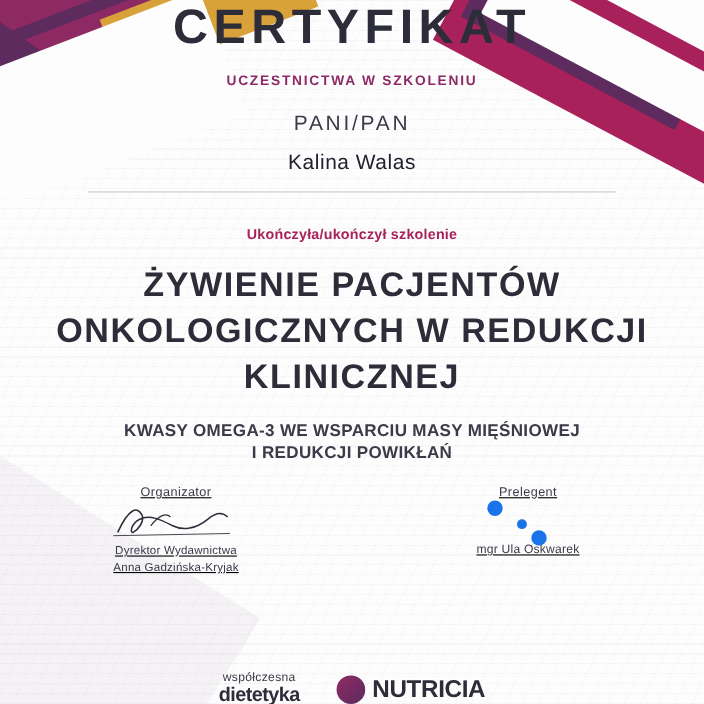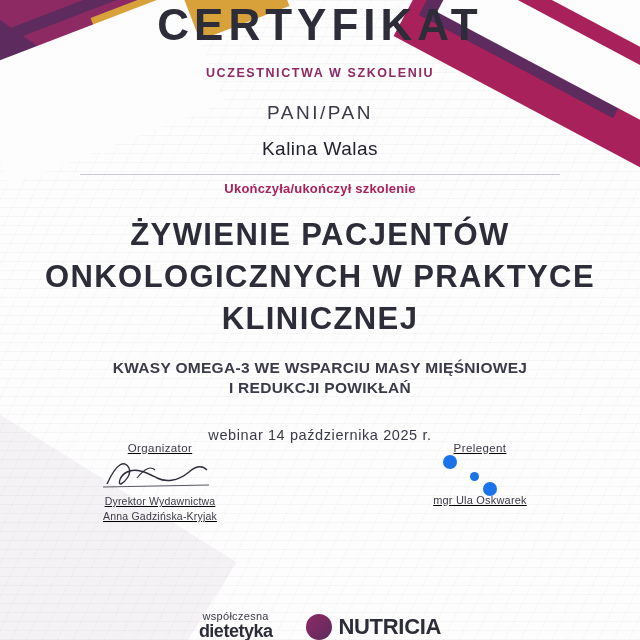--- a/index.html
+++ b/index.html
@@ -154,21 +154,21 @@
   }
 
   .rule {
     width: 480px;
     height: 1px;
     background: #c9c9d2;
     margin: 14px auto 0 auto;
   }
 
   .completed {
-    margin-top: 6px;
+    margin-top: 30px;
     font-size: 13px;
     font-weight: bold;
     color: #a8215a;
     letter-spacing: 0.2px;
   }
 
   .course-title {
     margin-top: 18px;
     font-size: 31px;
     font-weight: bold;
@@ -309,30 +309,29 @@
   <div class="content">
     <div class="title">CERTYFIKAT</div>
     <div class="subtitle">UCZESTNICTWA W SZKOLENIU</div>
     <div class="panipan">PANI/PAN</div>
     <div class="recipient">Kalina Walas</div>
     <div class="rule"></div>
     <div class="completed">Ukończyła/ukończył szkolenie</div>
 
     <div class="course-title">
       <div>ŻYWIENIE PACJENTÓW</div>
-      <div>ONKOLOGICZNYCH W PRAKTYCE</div>
+      <div>ONKOLOGICZNYCH W REDUKCJI</div>
       <div>KLINICZNEJ</div>
     </div>
 
     <div class="course-sub">
       <div>KWASY OMEGA-3 WE WSPARCIU MASY MIĘŚNIOWEJ</div>
       <div>I REDUKCJI POWIKŁAŃ</div>
     </div>
 
-    <div class="date">webinar 14 października 2025 r.</div>
   </div>
 
   <div class="signatures">
 
     <div class="sig-block">
       <div class="sig-role">Organizator</div>
       <div class="sig-graphic">
         <svg width="150" height="40" viewBox="0 0 150 40" aria-hidden="true">
           <path d="M22,30 C32,8 40,6 44,14 C47,20 40,28 36,30 C33,31 34,22 42,18 C52,13 64,20 72,24 C80,28 92,28 104,18 C112,11 118,12 122,16" fill="none" stroke="#2d2d3a" stroke-width="1.4"></path>
           <path d="M52,24 C60,14 66,12 70,16" fill="none" stroke="#2d2d3a" stroke-width="1.1"></path>

